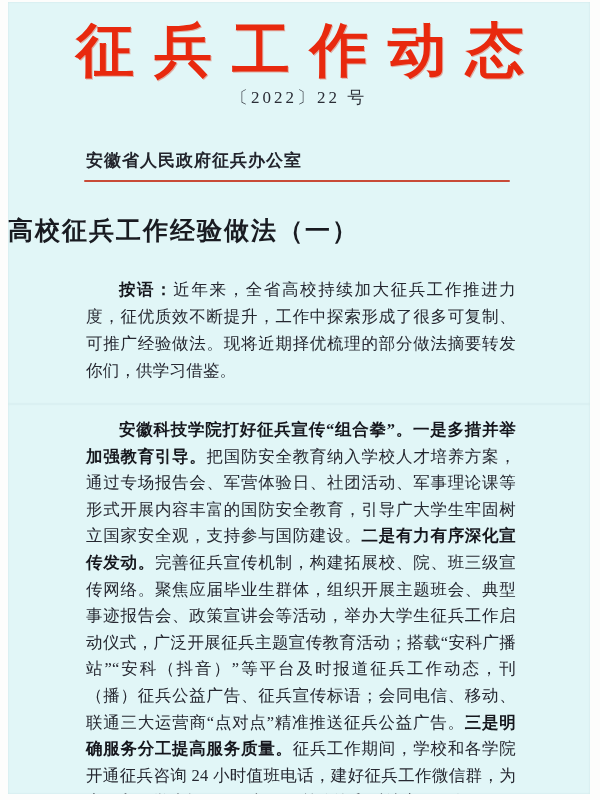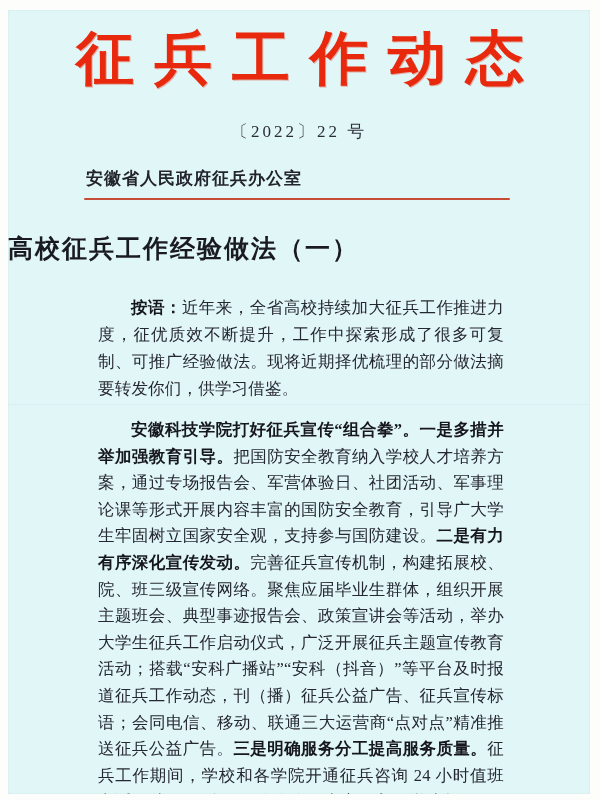--- a/index.html
+++ b/index.html
@@ -8,54 +8,54 @@
     font-family:"Liberation Serif","DejaVu Serif",serif;
     color:var(--ink,#23252e);
     overflow:hidden;
   }
   .page{position:relative;width:600px;height:800px;background:#fdfdfc;}
   .sheet{
     position:absolute;left:8px;width:582px;
     background:var(--paper-bg,#e1f6f7);
     box-shadow:0 0 2px rgba(160,190,195,.35) inset;
   }
-  .sheet-top{top:10px;height:402px;}
+  .sheet-top{top:2px;height:402px;}
   .sheet-body{top:404px;height:390px;overflow:hidden;}
   .masthead{
     margin:0;padding:14px 0 0 22px;
     text-align:center;
     font-size:58px;line-height:1.2;font-weight:900;
     letter-spacing:20px;
     color:var(--masthead-red,#e8290e);
     text-shadow:1px 1px 0 rgba(220,40,10,.35);
     font-family:"DejaVu Serif","Liberation Serif",serif;
   }
   .issue{
-    margin-top:26px;text-align:center;
+    text-align:center;
     font-size:17px;letter-spacing:3px;color:#2a2d36;
   }
   .issuer-row{
     display:flex;justify-content:space-between;align-items:baseline;
-    margin:24px 82px 0 78px;
+    margin:40px 82px 0 78px;
     font-size:17px;font-weight:600;color:#22242c;
     letter-spacing:1px;
     gap:28px;
   }
   .red-rule{
     height:2px;margin:8px 80px 0 76px;
     background:var(--rule-red,#c84b38);
     border-radius:1px;
   }
   .article-title{
     margin:34px 0 0 0;text-align:left;
     font-size:25px;line-height:1.2;font-weight:bold;
     letter-spacing:2px;color:#191b21;
   }
   .para{
-    margin:12px;padding:0 74px 0 78px;
+    margin:0;padding:0 74px 0 78px;
     font-size:16.5px;line-height:27px;
     text-align:justify;text-indent:2em;
     color:#262831;letter-spacing:.2px;
   }
   .editor-note{margin-top:30px;}
   .body-para{margin-top:13px;line-height:26.6px;}
   .para .b{font-weight:bold;color:#15171d;}
 </style>
 </head>
 <body>

